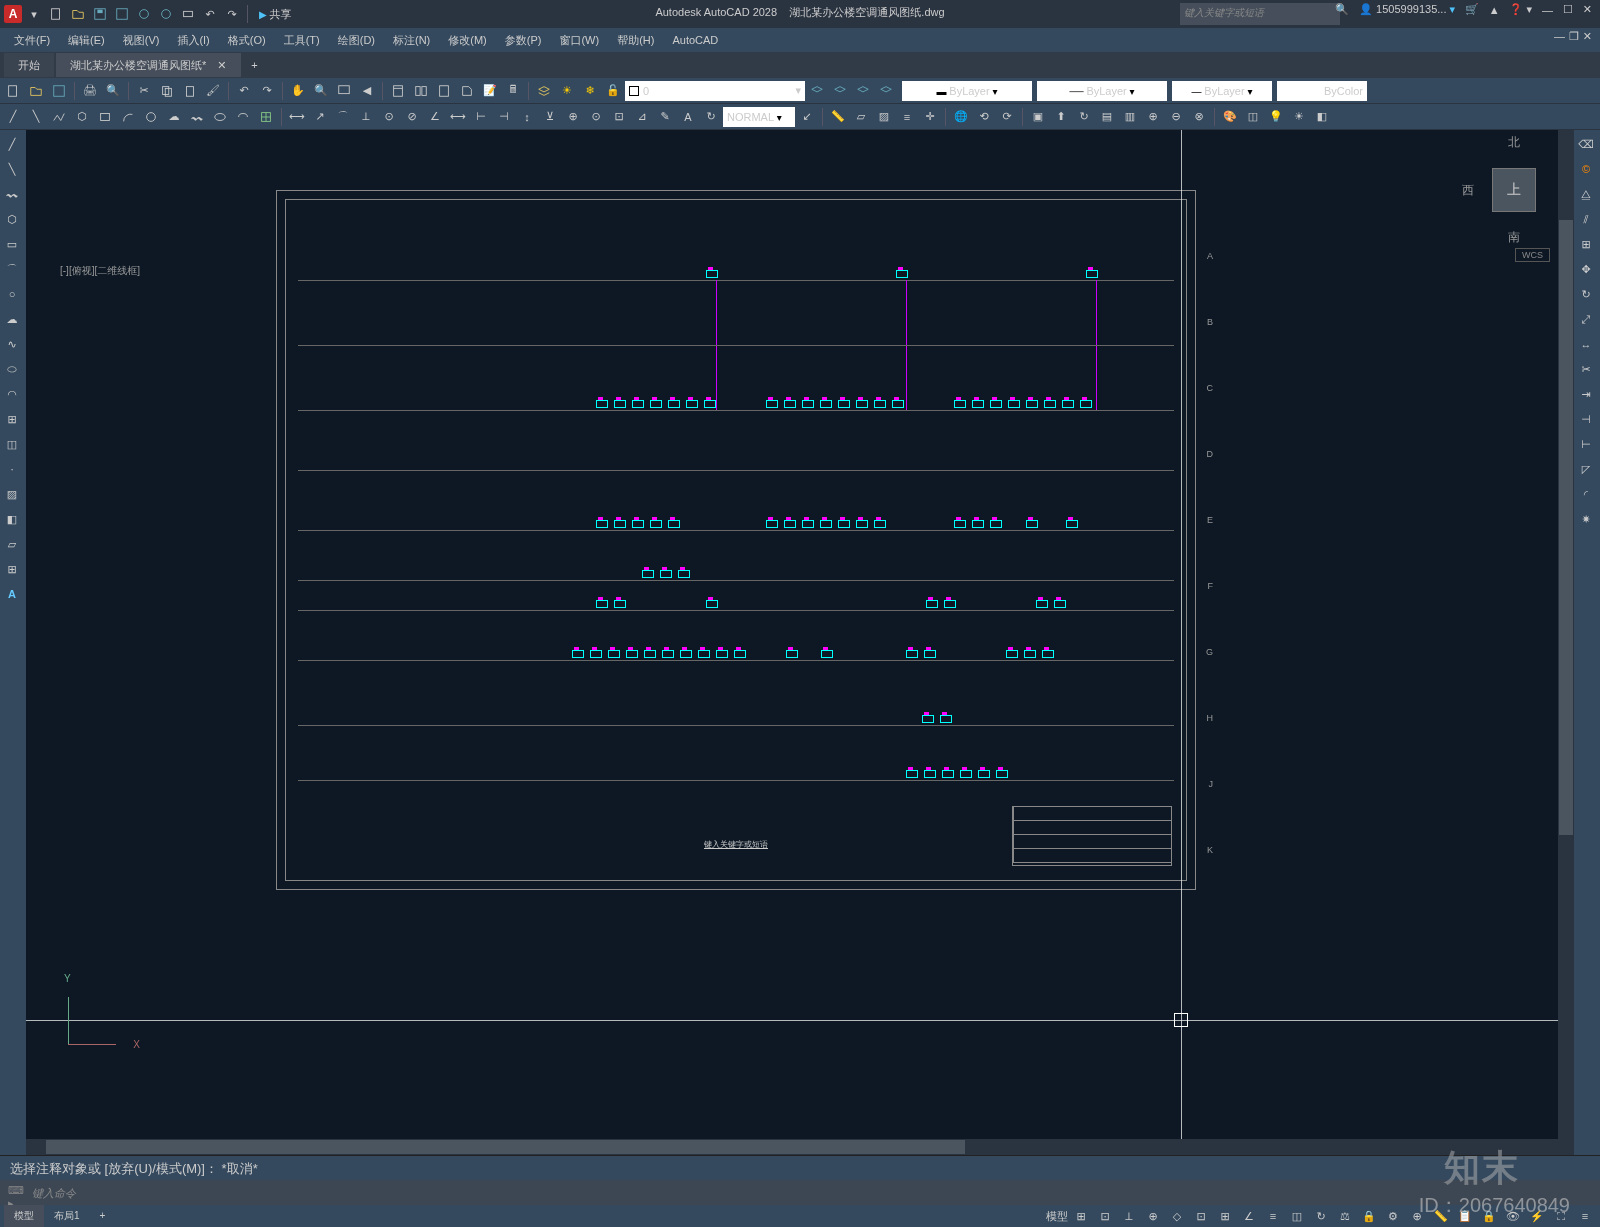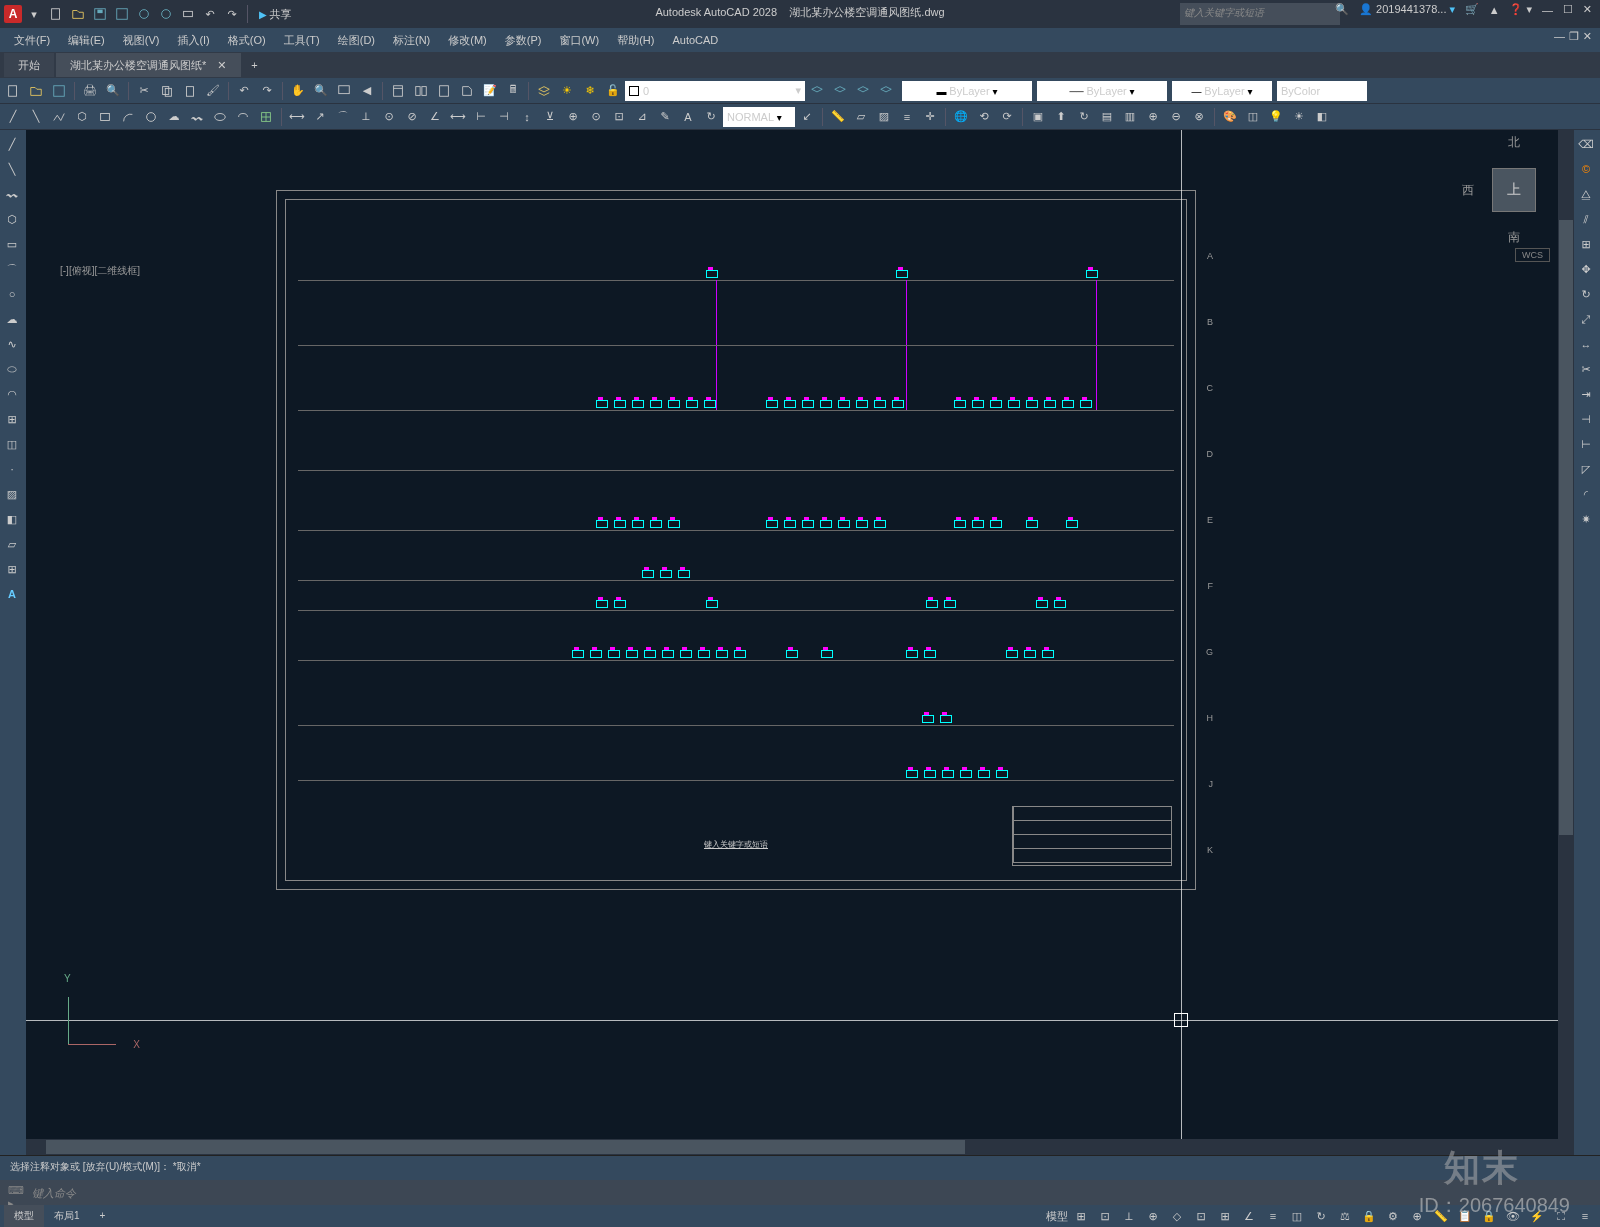--- a/index.html
+++ b/index.html
@@ -44,21 +44,21 @@
 .sheet{position:absolute;left:250px;top:60px;width:920px;height:700px;border:1px solid #888}
 .sheet-inner{position:absolute;left:8px;top:8px;right:8px;bottom:8px;border:1px solid #888}
 .grid-label{position:absolute;font-size:9px;color:#999}
 .floor-line{position:absolute;left:12px;right:12px;height:1px;background:#666}
 .unit{position:absolute;width:12px;height:8px;border:1px solid #0ff}
 .unit::after{content:"";position:absolute;left:1px;top:-4px;width:5px;height:3px;background:#f0f}
 .pipe{position:absolute;background:#c0f}
 .tb{position:absolute;right:14px;bottom:14px;width:160px;height:60px;border:1px solid #888}
 .tb-row{height:14px;border-bottom:1px solid #888;border-left:1px solid #888}
 .cmd{position:absolute;left:0;right:0;bottom:22px;height:50px;background:#34495e;border-top:1px solid #222}
-.cmd-hist{height:24px;padding:4px 10px;font-size:10px;color:#ccc;background:#34495e}
+.cmd-hist{height:24px;padding:4px 10px;font-size:13px;color:#ccc;background:#34495e}
 .cmd-input{height:26px;background:#3d4754;display:flex;align-items:center;padding:0 8px}
 .cmd-ico{width:18px;height:18px;margin-right:6px;color:#888}
 .cmd-text{color:#888;font-style:italic;font-size:11px}
 .status{position:absolute;left:0;right:0;bottom:0;height:22px;background:#34495e;display:flex;align-items:center;padding:0 4px}
 .stab{padding:0 10px;height:22px;line-height:22px;font-size:10px;cursor:pointer}
 .stab.active{background:#454e5a}
 .status-right{position:absolute;right:4px;display:flex;gap:2px;align-items:center}
 .s-ico{width:22px;height:20px;display:flex;align-items:center;justify-content:center;cursor:pointer;font-size:11px}
 .wm{position:absolute;right:80px;bottom:34px;font-size:36px;color:rgba(180,180,180,0.5);font-weight:bold;letter-spacing:2px}
 .wm-id{position:absolute;right:30px;bottom:8px;font-size:20px;color:rgba(200,200,200,0.6)}
@@ -116,21 +116,21 @@
   <div class="r-sep"></div>
   <span class="share">▶ <span>共享</span></span>
 </div>
 <div class="title-center">
   <span>Autodesk AutoCAD 2028</span>&nbsp;&nbsp;&nbsp;
   <span>湖北某办公楼空调通风图纸.dwg</span>
 </div>
 <div class="search-box">键入关键字或短语</div>
 <div class="user-area">
   <span>🔍</span>
-  <span class="u">👤 <span>2019441378...</span> ▾</span>
+  <span class="u">👤 <span>1505999135...</span> ▾</span>
   <span>🛒</span>
   <span>▲</span>
   <span>❓ ▾</span>
   <span>—</span>
   <span>☐</span>
   <span>✕</span>
 </div>
 
 <div class="menubar">
   <div class="menu-item">文件(F)</div>
@@ -264,21 +264,21 @@
         </svg>
       </div>
     <div class="r-ico">
         <svg viewBox="0 0 16 16">
           <path d="M2 6l6-3 6 3-6 3z" fill="none" stroke="#6ab"></path>
         </svg>
       </div>
     <div class="prop-dd">▬ <span>ByLayer</span> ▾</div>
     <div class="prop-dd">── <span>ByLayer</span> ▾</div>
     <div class="prop-dd" style="width:100px">— <span>ByLayer</span> ▾</div>
-    <div class="prop-dd" style="width:90px;text-align:left;padding:0 4px"><span>ByColor</span></div>
+    <div class="prop-dd" style="width:90px;text-align:right;padding:0 4px"><span>ByColor</span></div>
   </div>
   <div class="ribbon-row">
     <div class="r-ico">╱</div>
     <div class="r-ico">╲</div>
     <div class="r-ico">
         <svg viewBox="0 0 16 16">
           <path d="M2 12l4-6 4 6 4-8" fill="none" stroke="#ccc"></path>
         </svg>
       </div>
     <div class="r-ico">⬡</div>

